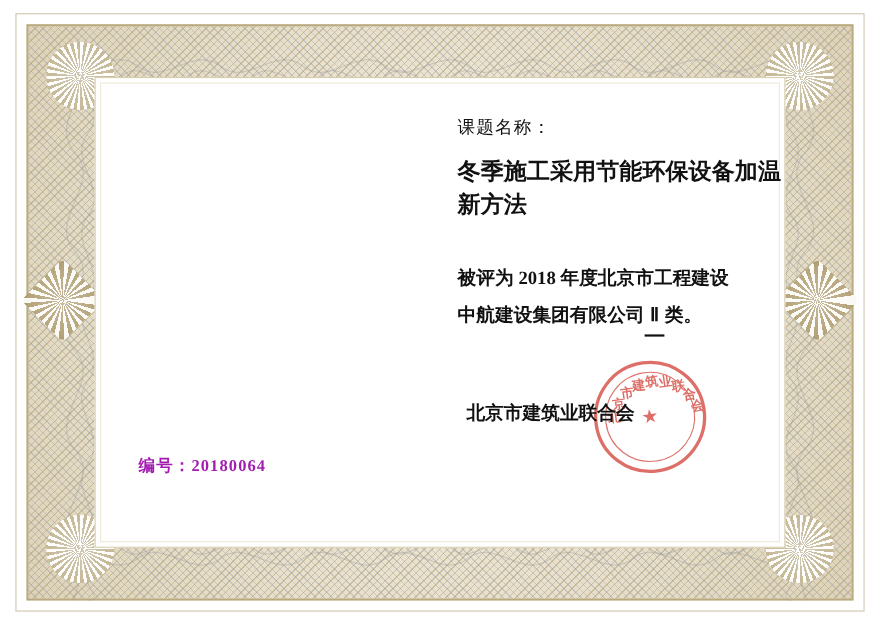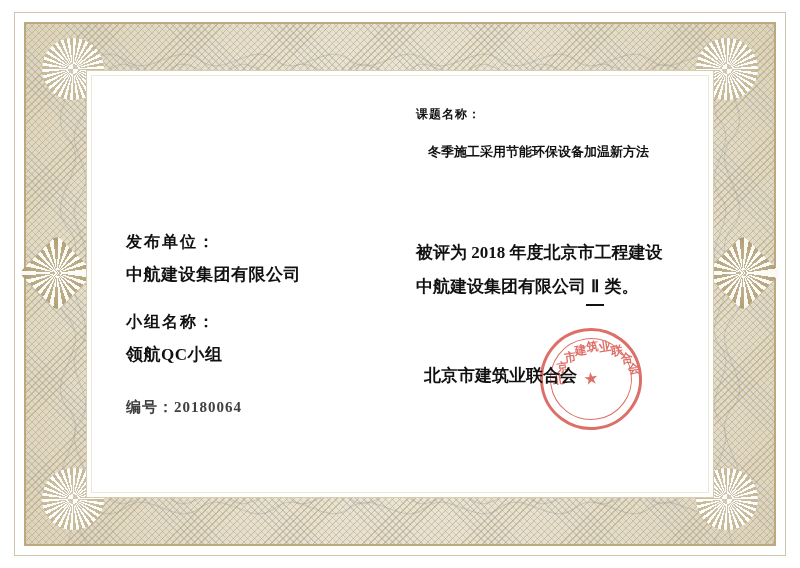--- a/index.html
+++ b/index.html
@@ -140,32 +140,32 @@
     height: 106px;
   }
 
   .right-col {
     position: absolute;
     left: 330px;
     top: 36px;
     width: 300px;
   }
   .label-line {
-    font-size: 12px;
+    font-size: 16px;
     color: #111;
     letter-spacing: 1px;
     margin: 0 0 14px 0;
-    font-weight: bold;
+    font-weight: normal;
   }
   .topic-title {
-    font-size: 13px;
+    font-size: 21px;
     color: #111;
     line-height: 30px;
     font-weight: bold;
-    margin: 12px;
+    margin: 0;
   }
 
   .left-col {
     position: absolute;
     left: 40px;
     top: 162px;
     width: 250px;
   }
   .field-label {
     font-size: 16px;
@@ -177,24 +177,24 @@
   .field-value {
     font-size: 17px;
     font-weight: bold;
     color: #111;
     margin: 0 0 26px 0;
     letter-spacing: 0.5px;
   }
   .serial {
     position: absolute;
     left: 40px;
-    top: 328px;
+    top: 344px;
     font-size: 15px;
     font-weight: bold;
-    color: #404040;
+    color: #a21caf;
     letter-spacing: 1px;
   }
 
   .award-block {
     position: absolute;
     left: 330px;
     top: 166px;
     width: 290px;
     font-size: 17px;
     font-weight: bold;
@@ -306,26 +306,20 @@
   <div class="inner-panel"></div>
 
   <div class="content">
 
 
     <div class="right-col">
       <p class="label-line">课题名称：</p>
       <p class="topic-title">冬季施工采用节能环保设备加温新方法</p>
     </div>
 
-    <div class="left-col">
-      <p class="field-label">发布单位：</p>
-      <p class="field-value">中航建设集团有限公司</p>
-      <p class="field-label">小组名称：</p>
-      <p class="field-value">领航QC小组</p>
-    </div>
 
     <div class="serial">
       <span>编号：</span><span>20180064</span>
     </div>
 
     <div class="award-block">
       <div>被评为 2018 年度北京市工程建设</div>
       <div>
         <span>中航建设集团有限公司</span><span class="grade">Ⅱ</span><span>类。</span>
       </div>

